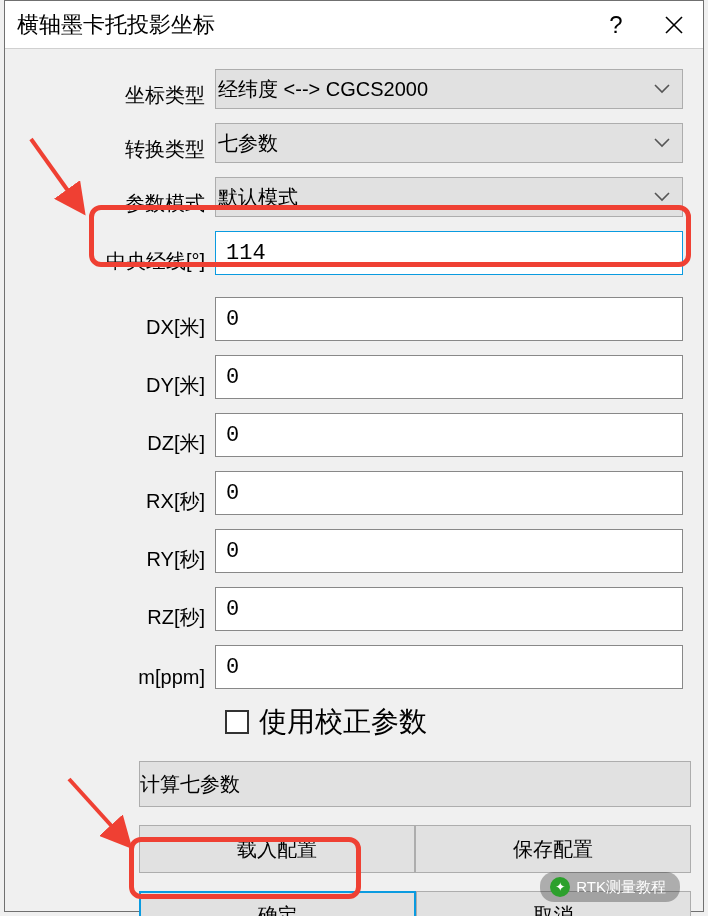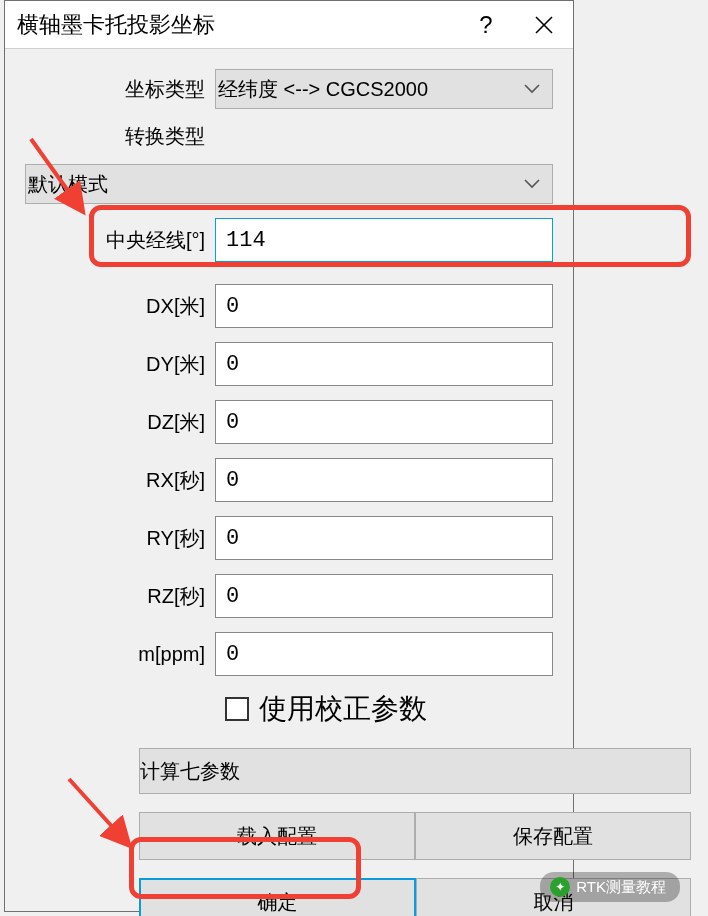--- a/index.html
+++ b/index.html
@@ -8,21 +8,21 @@
     font-family: "Microsoft YaHei", "SimSun", Arial, sans-serif;
     background: #f0f0f0;
     width: 708px;
     height: 916px;
     overflow: hidden;
     position: relative;
   }
   .window {
     position: absolute;
     left: 4px; top: 0;
-    width: 570px; height: 912px;
+    width: 700px; height: 912px;
     background: #f0f0f0;
     border: 1px solid #707070;
   }
   .titlebar {
     height: 48px;
     background: #ffffff;
     display: flex;
     align-items: center;
     padding: 0 0 0 12px;
     border-bottom: 1px solid #d0d0d0;
@@ -36,21 +36,21 @@
     width: 58px; height: 48px;
     display: flex; align-items: center; justify-content: center;
     font-size: 24px;
     color: #000;
   }
   .form {
     padding: 20px 20px 0 20px;
   }
   .row {
     display: flex;
-    align-items: center;
+    align-items: flex-end;
     margin-bottom: 14px;
   }
   .label {
     width: 190px;
     text-align: right;
     padding-right: 10px;
     font-size: 20px;
     color: #000;
   }
   .select {
@@ -172,23 +172,30 @@
       <div class="select">
         <span>经纬度 &lt;--&gt; CGCS2000</span>
         <svg class="chev" width="16" height="10" viewBox="0 0 16 10">
             <polyline points="1,1 8,8 15,1" fill="none" stroke="#555" stroke-width="1.6"></polyline>
           </svg>
       </div>
     </div>
 
     <div class="row">
       <div class="label">转换类型</div>
-    </div>
-
-    <div class="row">
+      <div class="select">
+        <span>七参数</span>
+        <svg class="chev" width="16" height="10" viewBox="0 0 16 10">
+            <polyline points="1,1 8,8 15,1" fill="none" stroke="#555" stroke-width="1.6"></polyline>
+          </svg>
+      </div>
+    </div>
+
+    <div class="row">
+      <div class="label">参数模式</div>
       <div class="select">
         <span>默认模式</span>
         <svg class="chev" width="16" height="10" viewBox="0 0 16 10">
             <polyline points="1,1 8,8 15,1" fill="none" stroke="#555" stroke-width="1.6"></polyline>
           </svg>
       </div>
     </div>
 
     <div class="row" style="margin-top:4px;margin-bottom:22px">
       <div class="label">中央经线[°]</div>

